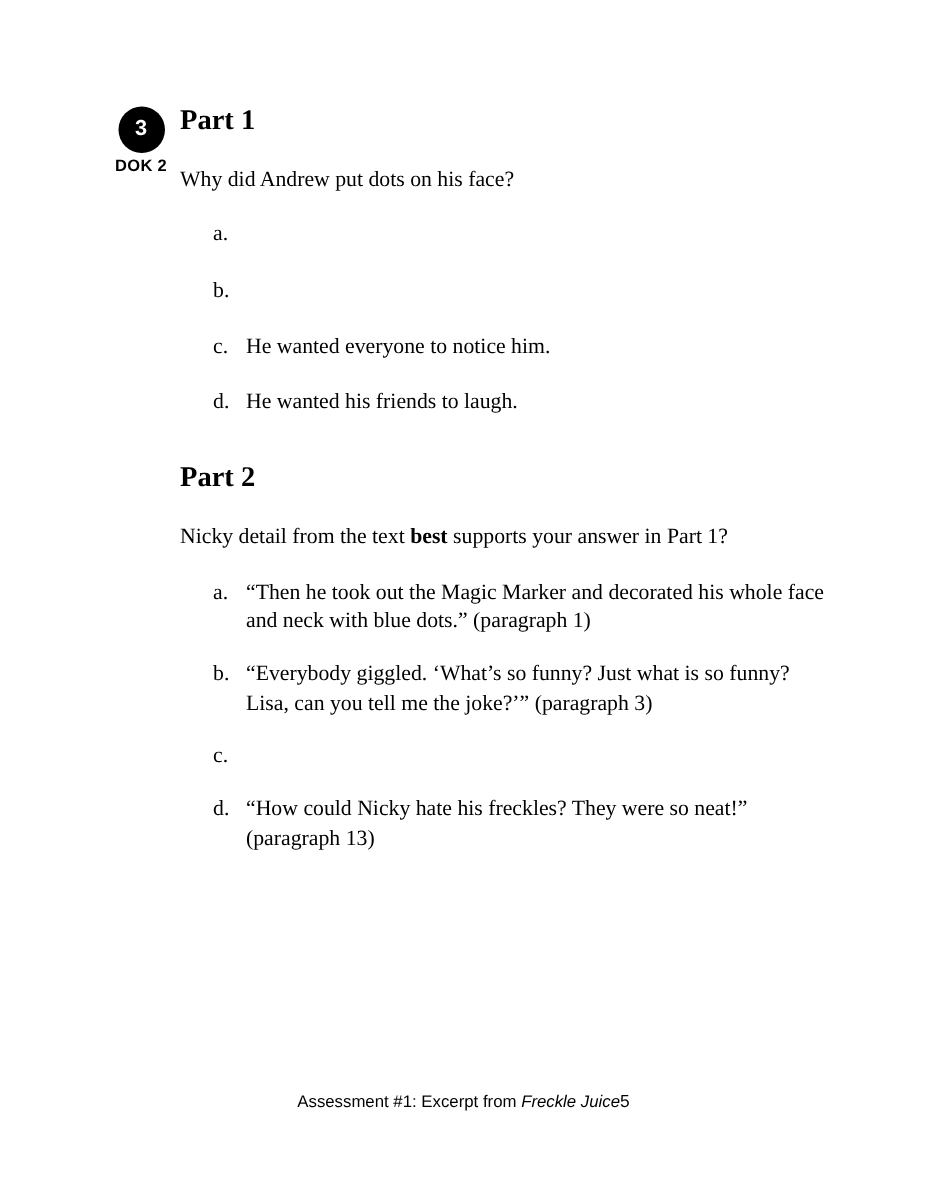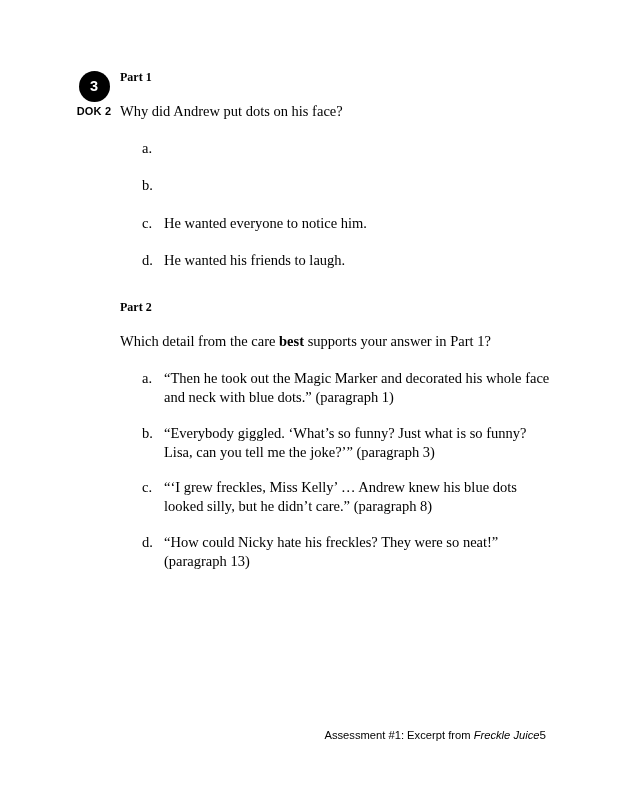--- a/index.html
+++ b/index.html
@@ -61,21 +61,21 @@
   .content {
     position: absolute;
     left: 120px;
     top: 70px;
     width: 430px;
   }
 
   .part-heading {
     font-family: "Liberation Serif", serif;
     font-weight: bold;
-    font-size: 12px;
+    font-size: 19px;
     line-height: 1.2;
     margin: 0;
   }
 
   .stem {
     font-size: 14.5px;
     line-height: 1.35;
     margin: 0;
     font-family: Liberation Serif, serif;
   }
@@ -110,21 +110,21 @@
   .options.tight .option { margin-bottom: 16px; }
 
   
   .footer {
     position: absolute;
     left: 72px;
     right: 72px;
     top: 728px;
     display: flex;
     align-items: baseline;
-    justify-content: flex-end;
+    justify-content: center;
     font-family: "Liberation Sans", sans-serif;
     font-size: 11.2px;
     color: #000000;
   }
   .footer-title i { font-style: italic; }
   .footer-page { font-size: 11.6px; }
 </style>
 </head>
 <body>
 
@@ -158,35 +158,34 @@
       <li class="option">
         <span class="option-letter">d.</span>
         <span class="option-text">He wanted his friends to laugh.</span>
       </li>
     </ul>
 
     <div class="spacer-part"></div>
 
     <div class="part-heading">Part 2</div>
     <div class="spacer-stem"></div>
-    <div class="stem"><span>Which detail from the care </span><b>best</b><span> supports your answer in Part 1?</span></div>
+    <div class="stem"><span>Nicky detail from the text </span><b>best</b><span> supports your answer in Part 1?</span></div>
     <div class="spacer-list"></div>
 
     <ul class="options tight">
       <li class="option">
         <span class="option-letter">a.</span>
         <span class="option-text">“Then he took out the Magic Marker and decorated his whole face and neck with blue dots.” (paragraph 1)</span>
       </li>
       <li class="option">
         <span class="option-letter">b.</span>
         <span class="option-text">“Everybody giggled. ‘What’s so funny? Just what is so funny? Lisa, can you tell me the joke?’” (paragraph 3)</span>
       </li>
       <li class="option">
         <span class="option-letter">c.</span>
-        <span class="option-text">“‘I grew freckles, Miss Kelly’ … Andrew knew his blue dots looked silly, but he didn’t care.” (paragraph 8)</span>
       </li>
       <li class="option">
         <span class="option-letter">d.</span>
         <span class="option-text">“How could Nicky hate his freckles? They were so neat!” (paragraph 13)</span>
       </li>
     </ul>
 
   </div>
 
   <div class="footer">

